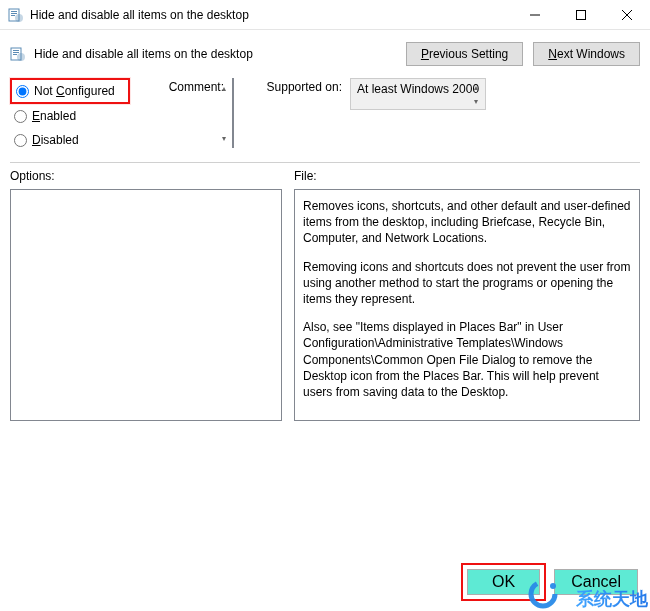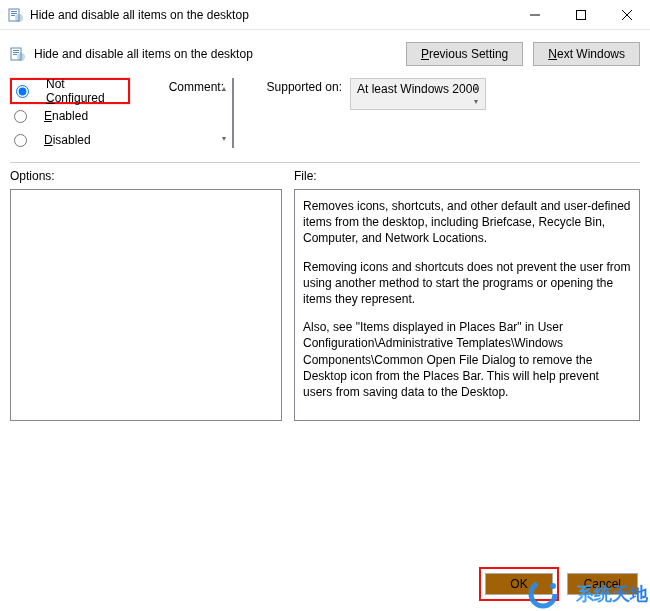--- a/index.html
+++ b/index.html
@@ -62,21 +62,21 @@
     padding: 6px 10px 0 10px;
     display: flex;
     align-items: flex-start;
     gap: 10px;
   }
   .radios { width: 120px; }
   .radio-opt {
     display: flex; align-items: center;
     height: 24px;
     padding: 0 4px;
-    gap: 17px;
+    gap: 5px;
   }
   .radio-opt input { margin: 0; }
   .radiolbl .u { text-decoration: underline; }
   .highlight-red {
     border: 2px solid #e11;
     box-shadow: 0 0 0 1px rgba(255,0,0,.1);
   }
   .radio-opt.highlight-red { height: 26px; }
 
   .mid-col { flex: 1; display: flex; flex-direction: row; gap: 24px; }
@@ -134,33 +134,33 @@
     width: 100%;
     display: flex;
     justify-content: flex-end;
     align-items: center;
     padding-right: 12px;
     gap: 8px;
   }
   .ok-wrap { border: 2px solid #e11; padding: 4px; }
   .btn-footer {
     font-family: inherit;
-    font-size: 12px;
+    font-size: 16px;
     padding: 3px 24px;
-    background: #a16207;
+    background: #5eead4;
     border: 1px solid #adadad;
     cursor: default;
   }
 
   .watermark {
     position: absolute;
     right: 2px;
     bottom: 0;
     display: flex;
-    align-items: center;
+    align-items: flex-end;
     gap: 16px;
     opacity: 0.95;
     pointer-events: none;
   }
   .watermark .txt {
     font-family: "Microsoft YaHei", sans-serif;
     font-size: 18px;
     font-weight: 600;
     background: linear-gradient(90deg,#39a0ff,#1a73e8);
     -webkit-background-clip: text;

